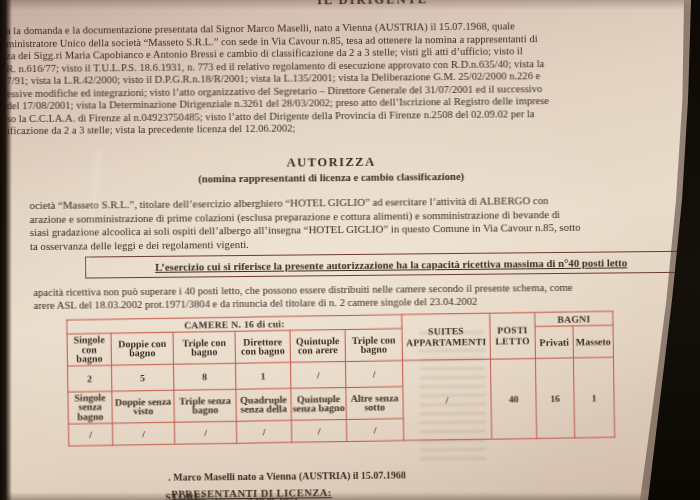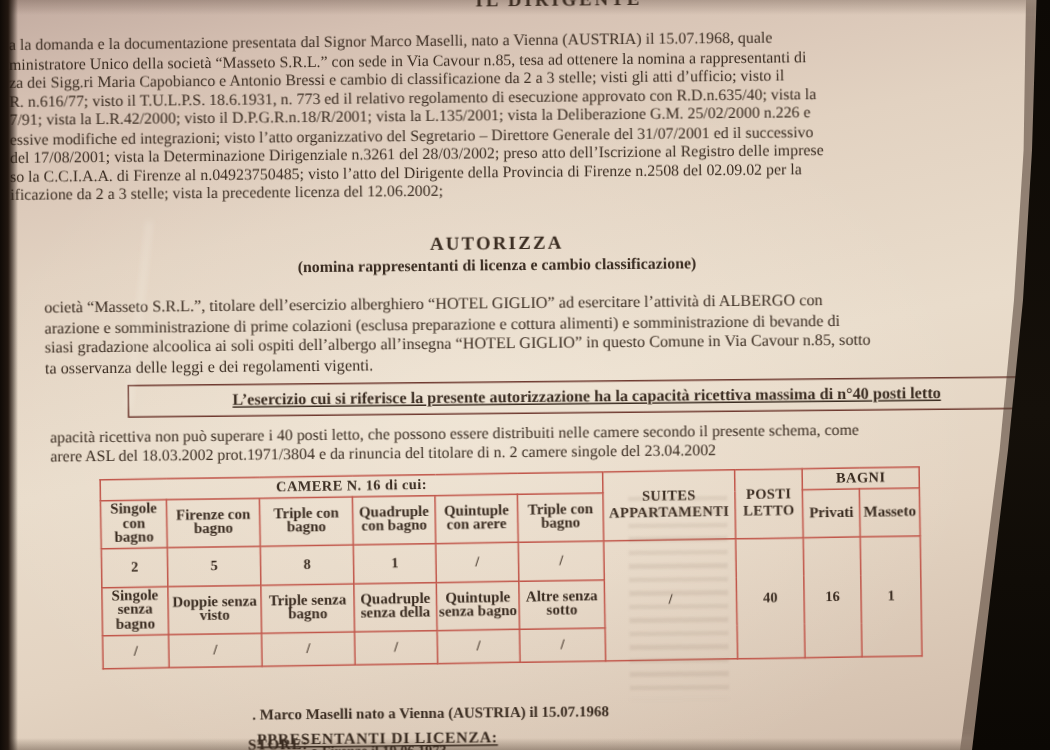--- a/index.html
+++ b/index.html
@@ -139,23 +139,23 @@
           </colgroup>
           <tbody>
               <tr class="r1">
             <td colspan="6" class="t-big">CAMERE N. 16  di cui:</td>
             <td rowspan="2" class="t-big">SUITES APPARTAMENTI</td>
             <td rowspan="2" class="t-big">POSTI LETTO</td>
             <td colspan="2" class="t-big">BAGNI</td>
           </tr>
           <tr class="r2">
             <td class="t-sub">Singole con bagno</td>
-            <td class="t-sub">Firenze con bagno</td>
+            <td class="t-sub">Doppie con bagno</td>
             <td class="t-sub">Triple con bagno</td>
-            <td class="t-sub">Quadruple con bagno</td>
+            <td class="t-sub">Direttore con bagno</td>
             <td class="t-sub">Quintuple con arere</td>
             <td class="t-sub">Triple con bagno</td>
             <td class="t-sub">Privati</td>
             <td class="t-sub">Masseto</td>
           </tr>
           <tr class="r3">
             <td class="t-val">2</td>
             <td class="t-val">5</td>
             <td class="t-val">8</td>
             <td class="t-val">1</td>

